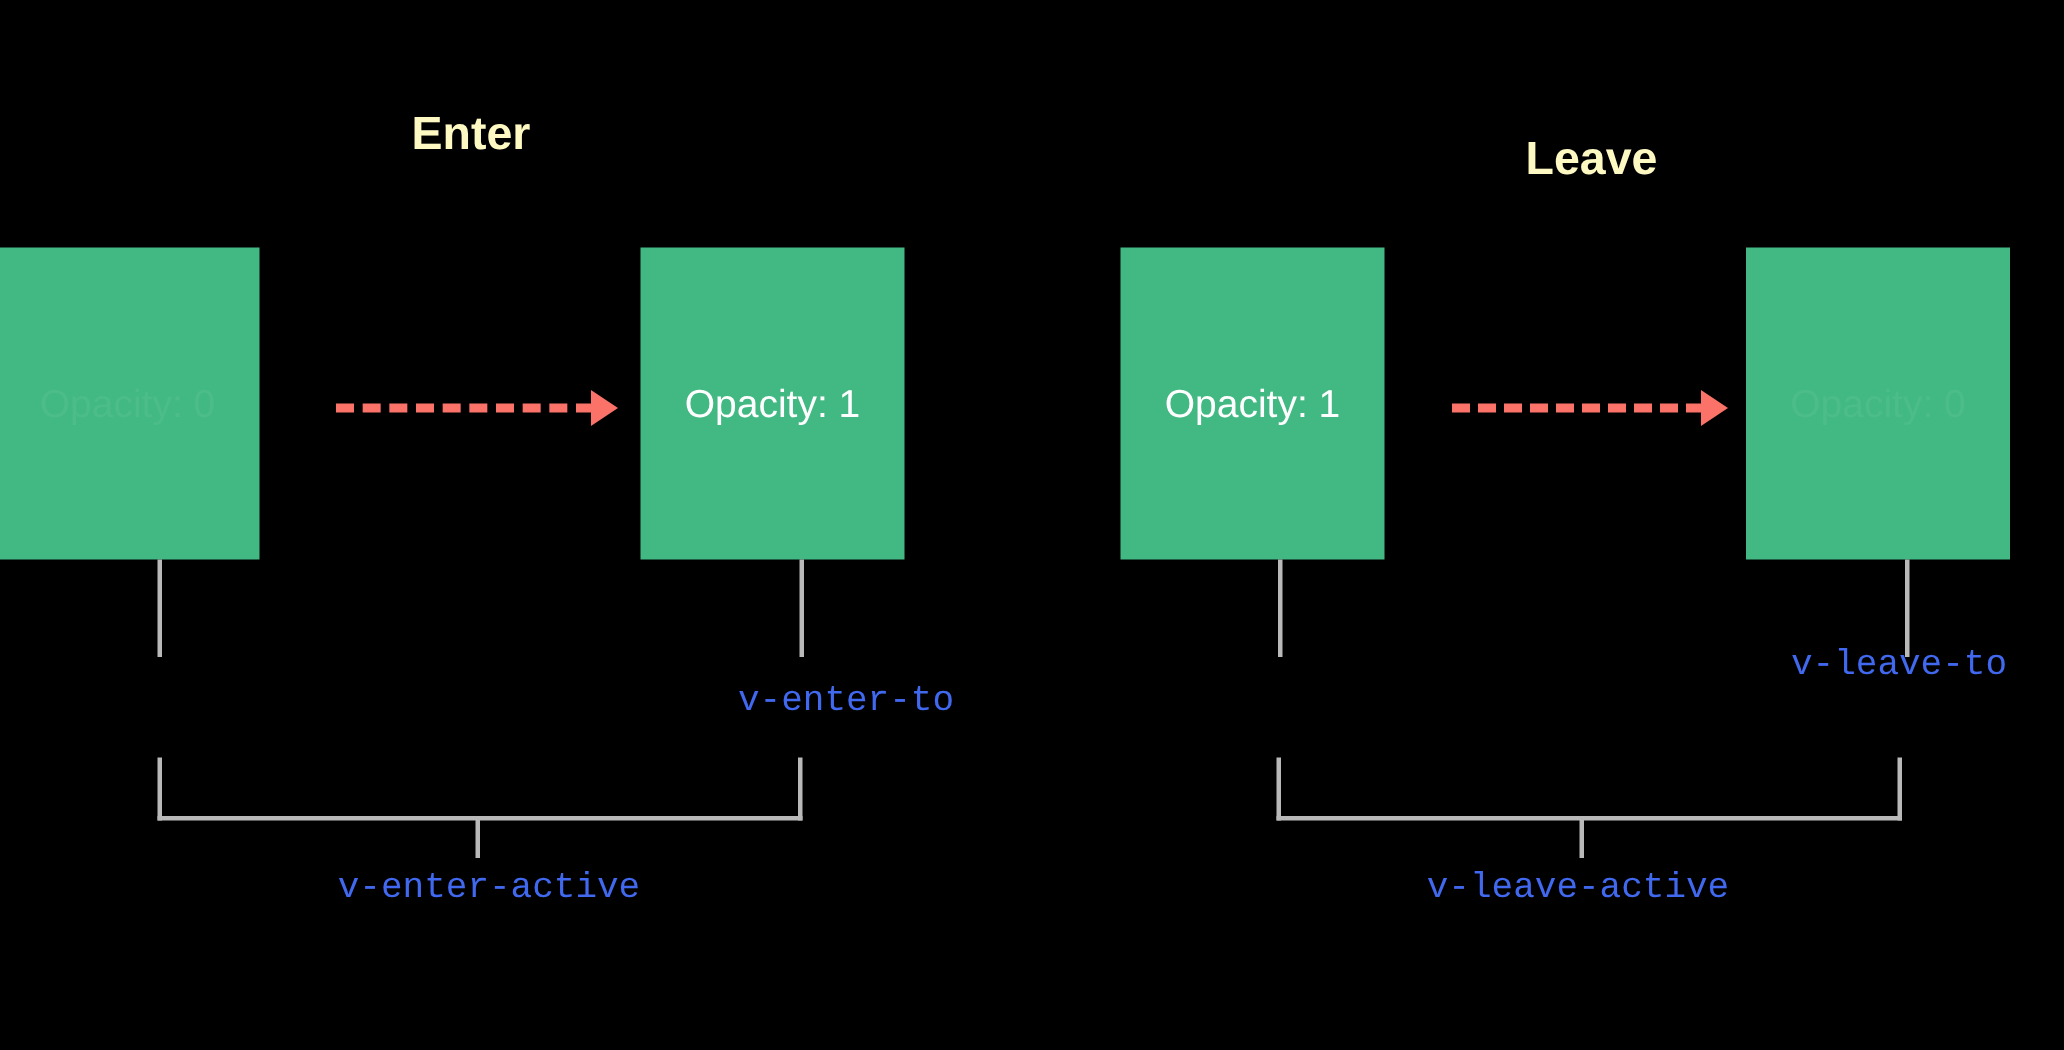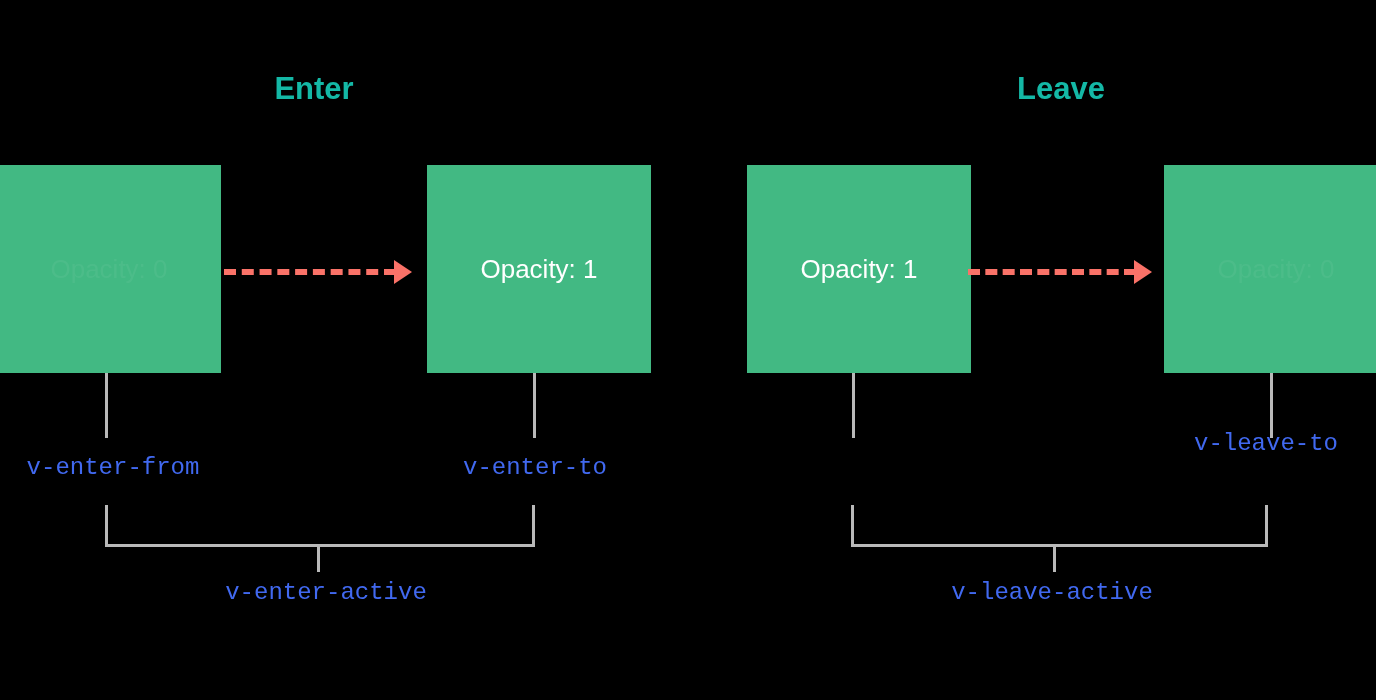--- a/index.html
+++ b/index.html
@@ -21,32 +21,32 @@
     background: #000000;
   }
 
   
   .section-title {
     position: absolute;
     font-family: "Liberation Sans", sans-serif;
     font-weight: bold;
     font-size: 31px;
     line-height: 1;
-    color: #14b8a6;
+    color: #fef9c3;
     white-space: nowrap;
     transform: translateX(-50%);
   }
   #title-enter { left: 314px; top: 73px; }
-  #title-leave { left: 1061px; top: 73px; }
+  #title-leave { left: 1061px; top: 90px; }
 
   
   .state-box {
     position: absolute;
     top: 165px;
-    width: 224px;
+    width: 176px;
     height: 208px;
     background: #42b983;
     display: flex;
     align-items: center;
     justify-content: center;
     box-sizing: border-box;
   }
   #box-enter-from { left: -3px; }
   #box-enter-to   { left: 427px; }
   #box-leave-from { left: 747px; }
@@ -111,21 +111,21 @@
   .class-label {
     position: absolute;
     font-family: "Liberation Mono", monospace;
     font-size: 24px;
     line-height: 1;
     color: #4169f0;
     white-space: nowrap;
     transform: translateX(-50%);
   }
   #label-enter-from { left: 113px; top: 456px; }
-  #label-enter-to   { left: 535px; top: 456px; }
+  #label-enter-to   { left: 564px; top: 456px; }
   #label-leave-from { left: 857px; top: 456px; }
   #label-leave-to   { left: 1266px; top: 432px; }
 
   #label-enter-active { left: 326px; top: 581px; }
   #label-leave-active { left: 1052px; top: 581px; }
 
   
   .bracket {
     position: absolute;
     top: 505px;
@@ -180,21 +180,20 @@
 
   <div class="state-box" id="box-leave-to">
     <span class="box-label faded">Opacity: 0</span>
   </div>
 
   <div class="stem stem-box" id="stem-enter-from"></div>
   <div class="stem stem-box" id="stem-enter-to"></div>
   <div class="stem stem-box" id="stem-leave-from"></div>
   <div class="stem stem-box" id="stem-leave-to"></div>
 
-  <div class="class-label" id="label-enter-from">v-enter-from</div>
   <div class="class-label" id="label-enter-to">v-enter-to</div>
   <div class="class-label" id="label-leave-to">v-leave-to</div>
 
   <div class="bracket" id="bracket-enter"></div>
   <div class="bracket-stem" id="bracket-stem-enter"></div>
 
   <div class="bracket" id="bracket-leave"></div>
   <div class="bracket-stem" id="bracket-stem-leave"></div>
 
   <div class="class-label" id="label-enter-active">v-enter-active</div>

